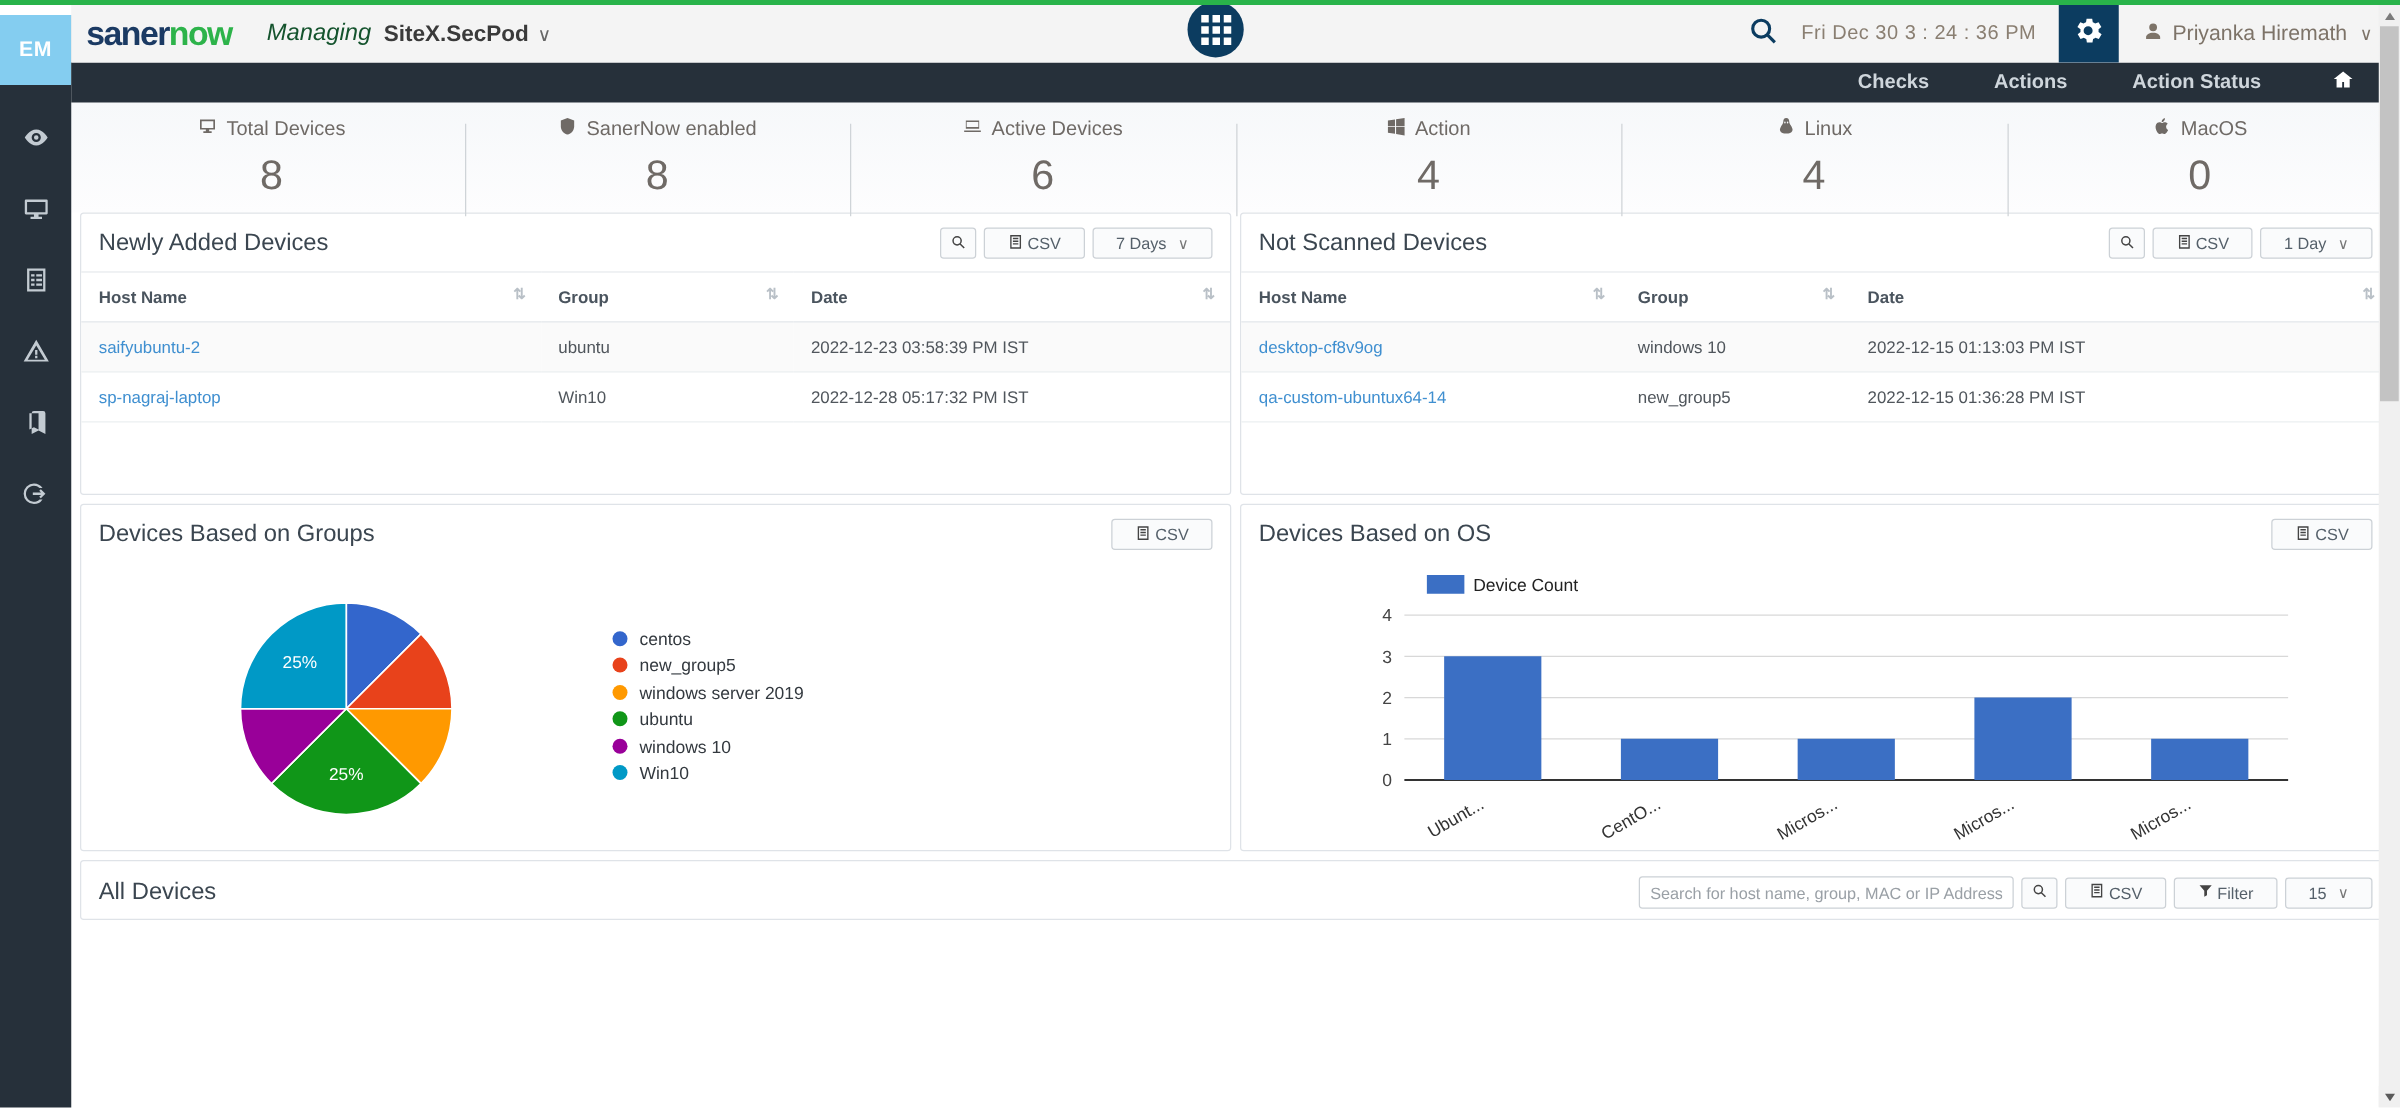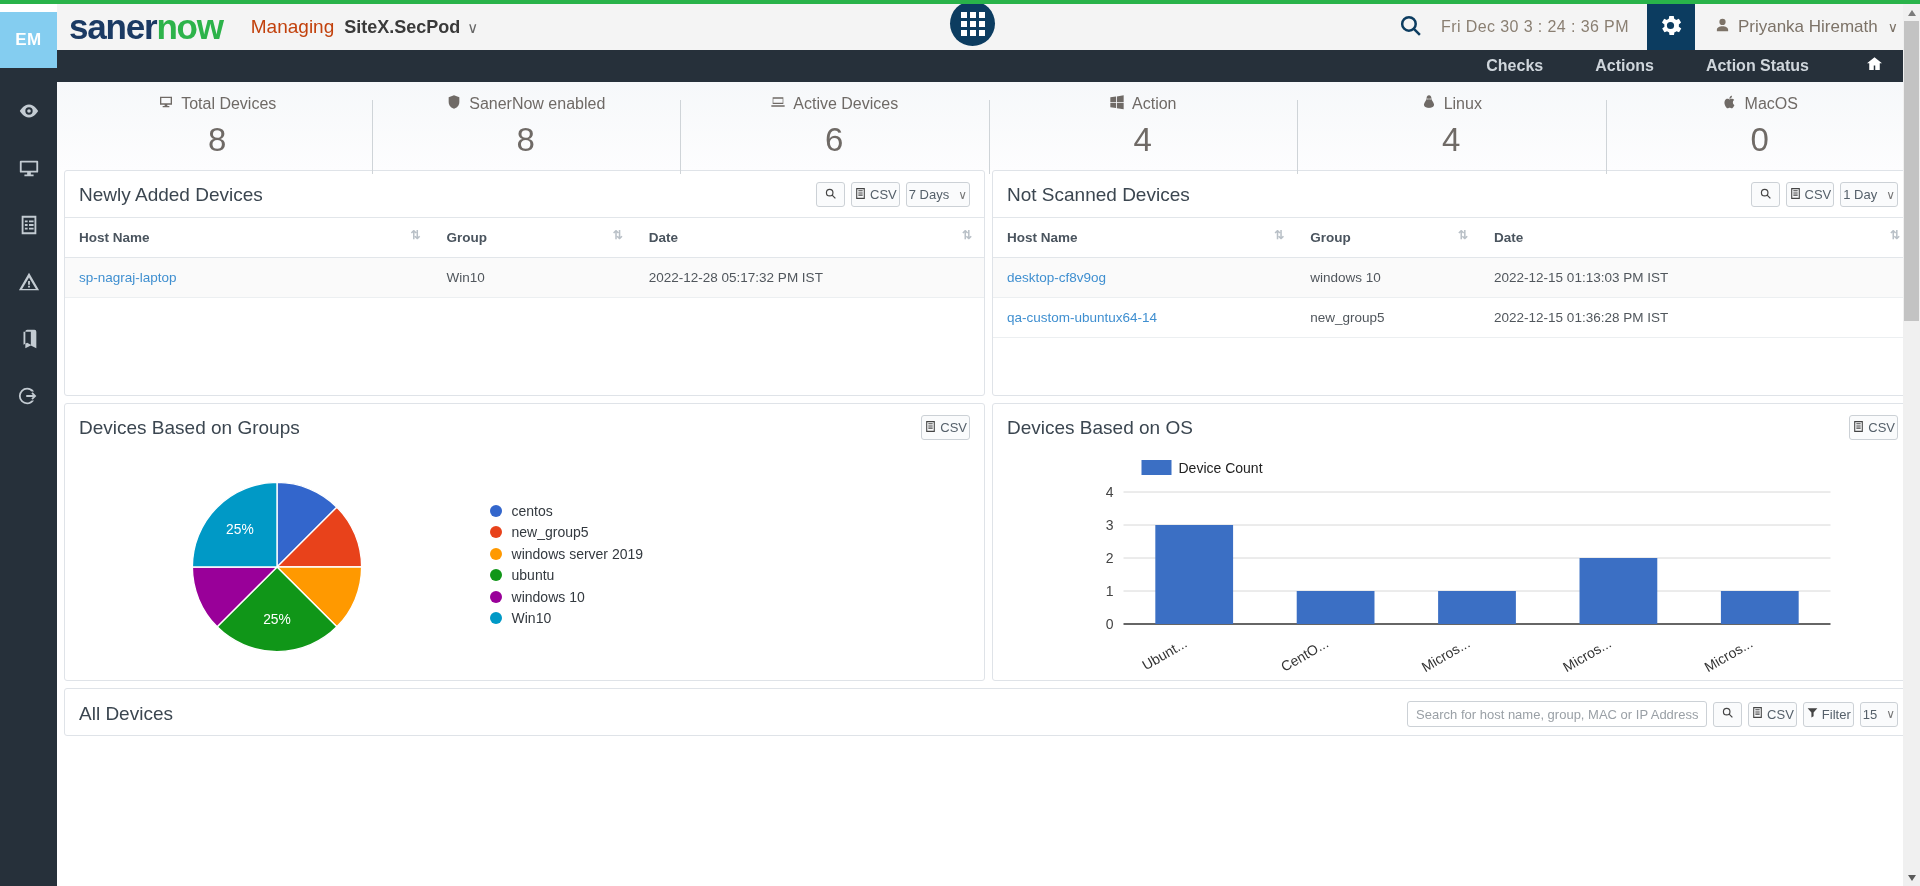--- a/index.html
+++ b/index.html
@@ -29,23 +29,23 @@
     width:57px; height:57px; display:flex; align-items:center; justify-content:center;
     color:#c8cfd6; cursor:pointer;
   }
   .rail-icon svg { width:22px; height:22px; fill:#c3cbd2; }
 
   
   .topbar {
     position:absolute; top:4px; left:57px; width:1863px; height:46px;
     background:#f4f4f4; display:flex; align-items:center; z-index:25;
   }
-  .logo { font-size:35px; font-weight:bold; letter-spacing:-1.2px; margin-left:12px; }
+  .logo { font-size:27px; font-weight:bold; letter-spacing:-1.2px; margin-left:12px; }
   .logo .a { color:#1b3a63; } .logo .b { color:#2db34a; }
-  .managing { margin-left:28px; font-size:19px; color:#c2410c; }
+  .managing { margin-left:28px; font-size:19px; color:#14532d;font-style:italic; }
   .sitesel { margin-left:10px; font-size:18px; font-weight:bold; color:#3a3a3a; cursor:pointer; }
   .sitesel .cv { font-weight:normal; color:#666; margin-left:7px; font-size:15px; }
   .grid-btn {
     position:absolute; left:893px; top:-3px; width:45px; height:45px; border-radius:50%;
     background:#0c3c60; display:flex; align-items:center; justify-content:center; cursor:pointer;
   }
   .grid-btn .g { display:grid; grid-template-columns:repeat(3,6px); grid-gap:3px; }
   .grid-btn .g i { width:6px; height:6px; background:#fff; display:block; }
   .tb-right { margin-left:auto; display:flex; align-items:center; height:46px; }
   .tb-search { margin-right:18px; cursor:pointer; }
@@ -94,21 +94,21 @@
     background:#fff; border:1px solid #dfe3e8; border-radius:3px; flex:1; min-width:0;
   }
   .panel-head {
     display:flex; align-items:center; padding:11px 14px 10px 14px;text-align:right;
   }
   .panel-title { font-size:19px; color:#3b4650; }
   .panel-tools { margin-left:auto; display:flex; align-items:center; gap:6px; }
   .btn {
     border:1px solid #ccd1d6; background:#fafbfc; border-radius:3px;
     height:25px; display:flex; align-items:center; justify-content:center;
-    padding:0 2px; cursor:pointer; font-size:13px; color:#55606a;
+    padding:0 18px; cursor:pointer; font-size:13px; color:#55606a;
   }
   .btn svg { width:13px; height:13px; }
   .btn.icon-only { width:29px; padding:0; }
   .btn .csvtxt { margin-left:3px; }
   .btn .cv { margin-left:9px; font-size:12px; color:#777; }
 
   table { width:100%; border-collapse:collapse; }
   thead th {
     text-align:left; font-size:13.5px; color:#4a545e; font-weight:bold;
     padding:12px 14px; border-top:1px solid #e2e6ea; border-bottom:1px solid #e2e6ea;
@@ -353,20 +353,25 @@
       <div class="tbl-wrap">
         <table>
           <thead>
               <tr>
             <th style="width:40%"><span>Host Name</span><span class="srt">⇅</span></th>
             <th style="width:22%"><span>Group</span><span class="srt">⇅</span></th>
             <th><span>Date</span><span class="srt">⇅</span></th>
           </tr>
             </thead>
           <tbody>
+            <tr>
+              <td><a>saifyubuntu-2</a></td>
+              <td>ubuntu</td>
+              <td>2022-12-23 03:58:39 PM IST</td>
+            </tr>
             <tr>
               <td><a>sp-nagraj-laptop</a></td>
               <td>Win10</td>
               <td>2022-12-28 05:17:32 PM IST</td>
             </tr>
           </tbody>
         </table>
       </div>
     </div>
 

